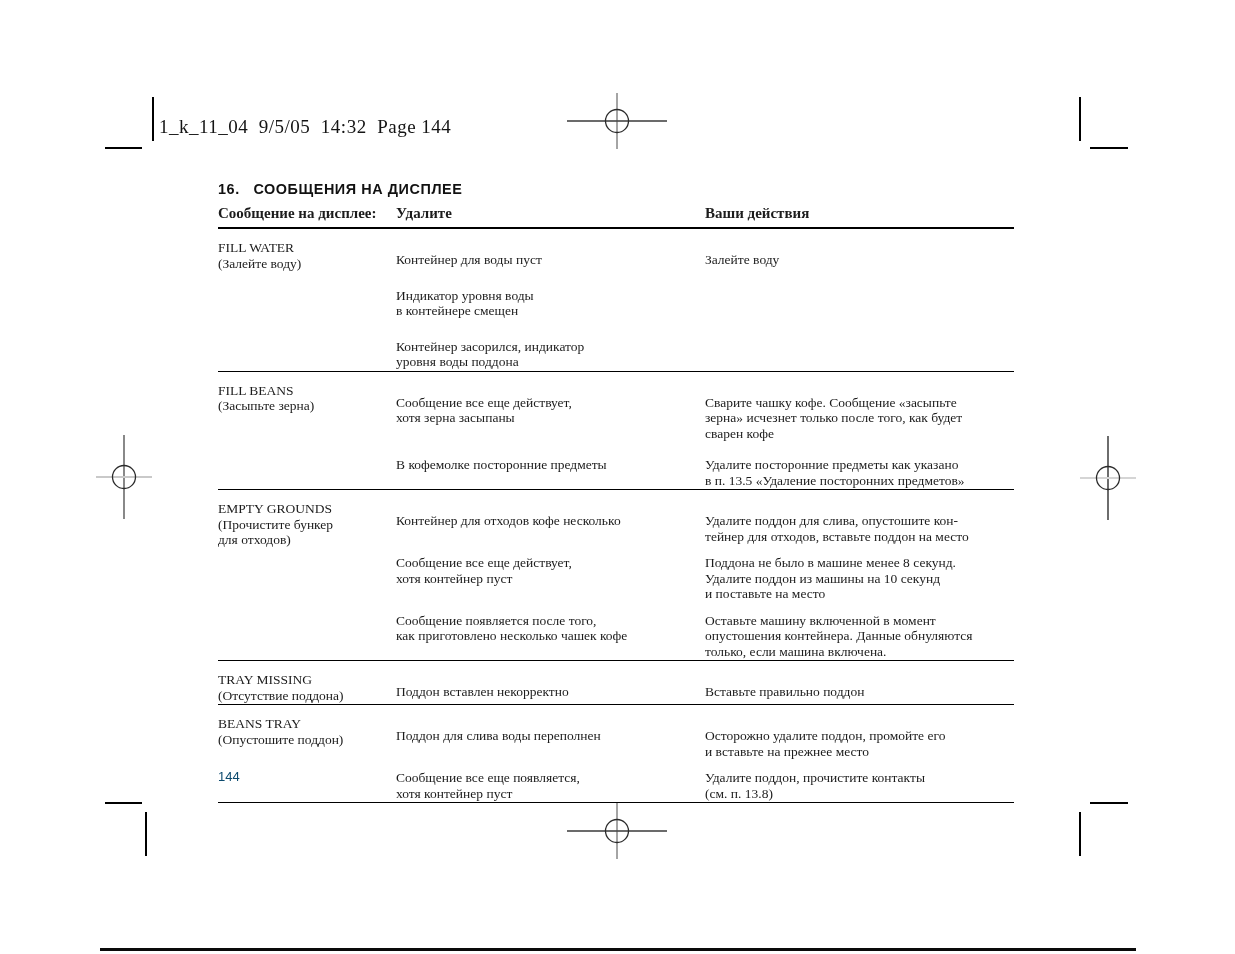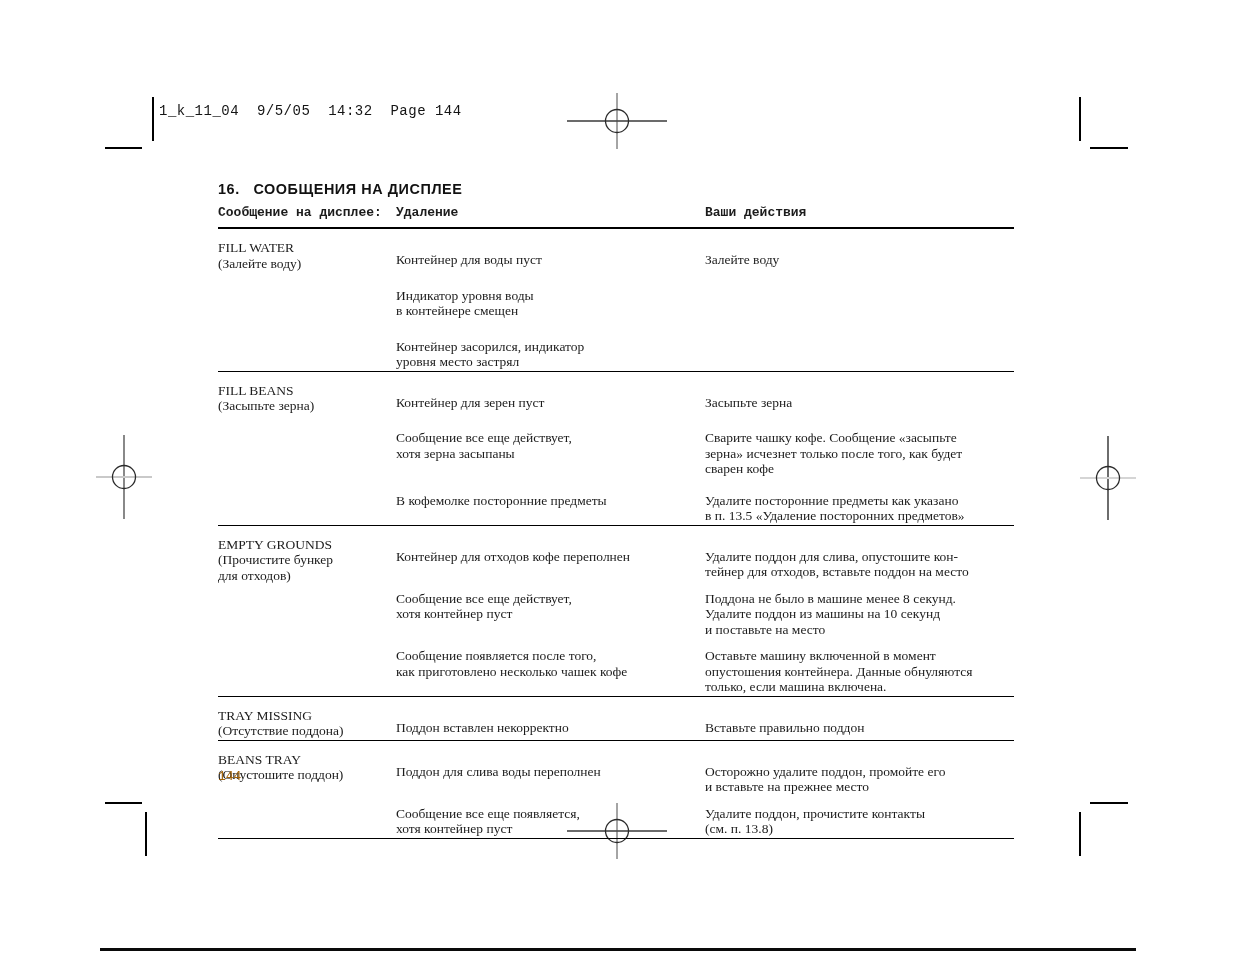--- a/index.html
+++ b/index.html
@@ -4,22 +4,22 @@
 <style>
   html,body { margin:0; padding:0; background:#e8e8e8; }
   .page {
     position:relative; width:1235px; height:954px; margin:0 auto;
     background:#ffffff; overflow:hidden;
     font-family:"Liberation Serif", serif; color:#1c1c1c;
   }
 
   
   .print-header {
-    position:absolute; left:159px; top:103px;
-    font-family:Liberation Mono, monospace; font-size:14px;
+    position:absolute; left:159px; top:116px;
+    font-family:Liberation Serif, serif; font-size:19px;
     letter-spacing:0.5px; white-space:pre; color:#141414;
   }
 
   
   .mark { position:absolute; background:#000; }
   .edge-line { position:absolute; background:#0a0a0a; }
 
   
   .regmark { position:absolute; }
 
@@ -28,39 +28,39 @@
     position:absolute; left:218px; top:180px;
     font-family:"Liberation Sans", sans-serif; font-weight:bold;
     font-size:15.5px; letter-spacing:0.6px; white-space:pre; color:#111;
     transform:scaleX(0.93); transform-origin:left center;
   }
 
   
   .msg-table { position:absolute; left:218px; top:205px; width:796px; }
   .thead {
     display:grid; grid-template-columns:178px 309px 1fr;
-    font-size:13px; font-weight:bold; line-height:16px;
-    padding-bottom:6px; border-bottom:2px solid #000;font-family:Liberation Mono, monospace;
+    font-size:15px; font-weight:bold; line-height:16px;
+    padding-bottom:6px; border-bottom:2px solid #000;
   }
   .trow { display:flex; border-bottom:1.5px solid #000; padding:11px 0 1px; }
   .msg-cell { width:178px; flex:none; font-size:13.5px; line-height:15.5px; }
   .msg-sub { white-space:pre-line; }
   .entries { flex:1; min-width:0; }
   .entry {
     display:grid; grid-template-columns:309px 1fr;
     font-size:13.5px; line-height:15.5px; margin-top:20px;
   }
   .entry:first-child { margin-top:12px; }
   .entry.gap-md { margin-top:11px; }
   .entry.gap-lg { margin-top:16px; }
   .cause, .action { white-space:pre-line; padding-right:10px; }
 
   .page-number {
     position:absolute; left:218px; top:769px;
-    font-family:Liberation Mono, monospace; font-size:13px; color:#a16207;
+    font-family:Liberation Sans, sans-serif; font-size:13px; color:#0c4a6e;
   }
 </style>
 </head>
 <body>
 
 <div class="page">
 
   <div class="print-header">1_k_11_04  9/5/05  14:32  Page 144</div>
 
   <div class="mark" style="left:152px; top:97px;  width:2px;  height:44px;"></div>
@@ -92,55 +92,51 @@
     <line x1="2" y1="42" x2="58" y2="42" stroke="#d5d5d5" stroke-width="2"></line>
     <circle cx="30" cy="42" r="11.5" fill="none" stroke="#2a2a2a" stroke-width="1.3"></circle>
   </svg>
 
   <div class="doc-title">16.   СООБЩЕНИЯ НА ДИСПЛЕЕ</div>
 
   <div class="msg-table">
 
     <div class="thead">
       <div>Сообщение на дисплее:</div>
-      <div>Удаление</div>
+      <div>Удалите</div>
       <div>Ваши действия</div>
     </div>
 
     <div class="trow">
       <div class="msg-cell">
         <div>FILL WATER</div>
         <div class="msg-sub">(Залейте воду)</div>
       </div>
       <div class="entries">
         <div class="entry">
           <div class="cause">Контейнер для воды пуст</div>
           <div class="action">Залейте воду</div>
         </div>
         <div class="entry">
           <div class="cause">Индикатор уровня воды
 в контейнере смещен</div>
         </div>
         <div class="entry">
           <div class="cause">Контейнер засорился, индикатор
-уровня место застрял</div>
+уровня воды поддона</div>
         </div>
       </div>
     </div>
 
     <div class="trow">
       <div class="msg-cell">
         <div>FILL BEANS</div>
         <div class="msg-sub">(Засыпьте зерна)</div>
       </div>
       <div class="entries">
-        <div class="entry">
-          <div class="cause">Контейнер для зерен пуст</div>
-          <div class="action">Засыпьте зерна</div>
-        </div>
         <div class="entry">
           <div class="cause">Сообщение все еще действует,
 хотя зерна засыпаны</div>
           <div class="action">Сварите чашку кофе. Сообщение «засыпьте
 зерна» исчезнет только после того, как будет
 сварен кофе</div>
         </div>
         <div class="entry gap-lg">
           <div class="cause">В кофемолке посторонние предметы</div>
           <div class="action">Удалите посторонние предметы как указано
@@ -150,21 +146,21 @@
     </div>
 
     <div class="trow">
       <div class="msg-cell">
         <div>EMPTY GROUNDS</div>
         <div class="msg-sub">(Прочистите бункер
 для отходов)</div>
       </div>
       <div class="entries">
         <div class="entry">
-          <div class="cause">Контейнер для отходов кофе переполнен</div>
+          <div class="cause">Контейнер для отходов кофе несколько</div>
           <div class="action">Удалите поддон для слива, опустошите кон-
 тейнер для отходов, вставьте поддон на место</div>
         </div>
         <div class="entry gap-md">
           <div class="cause">Сообщение все еще действует,
 хотя контейнер пуст</div>
           <div class="action">Поддона не было в машине менее 8 секунд.
 Удалите поддон из машины на 10 секунд
 и поставьте на место</div>
         </div>

